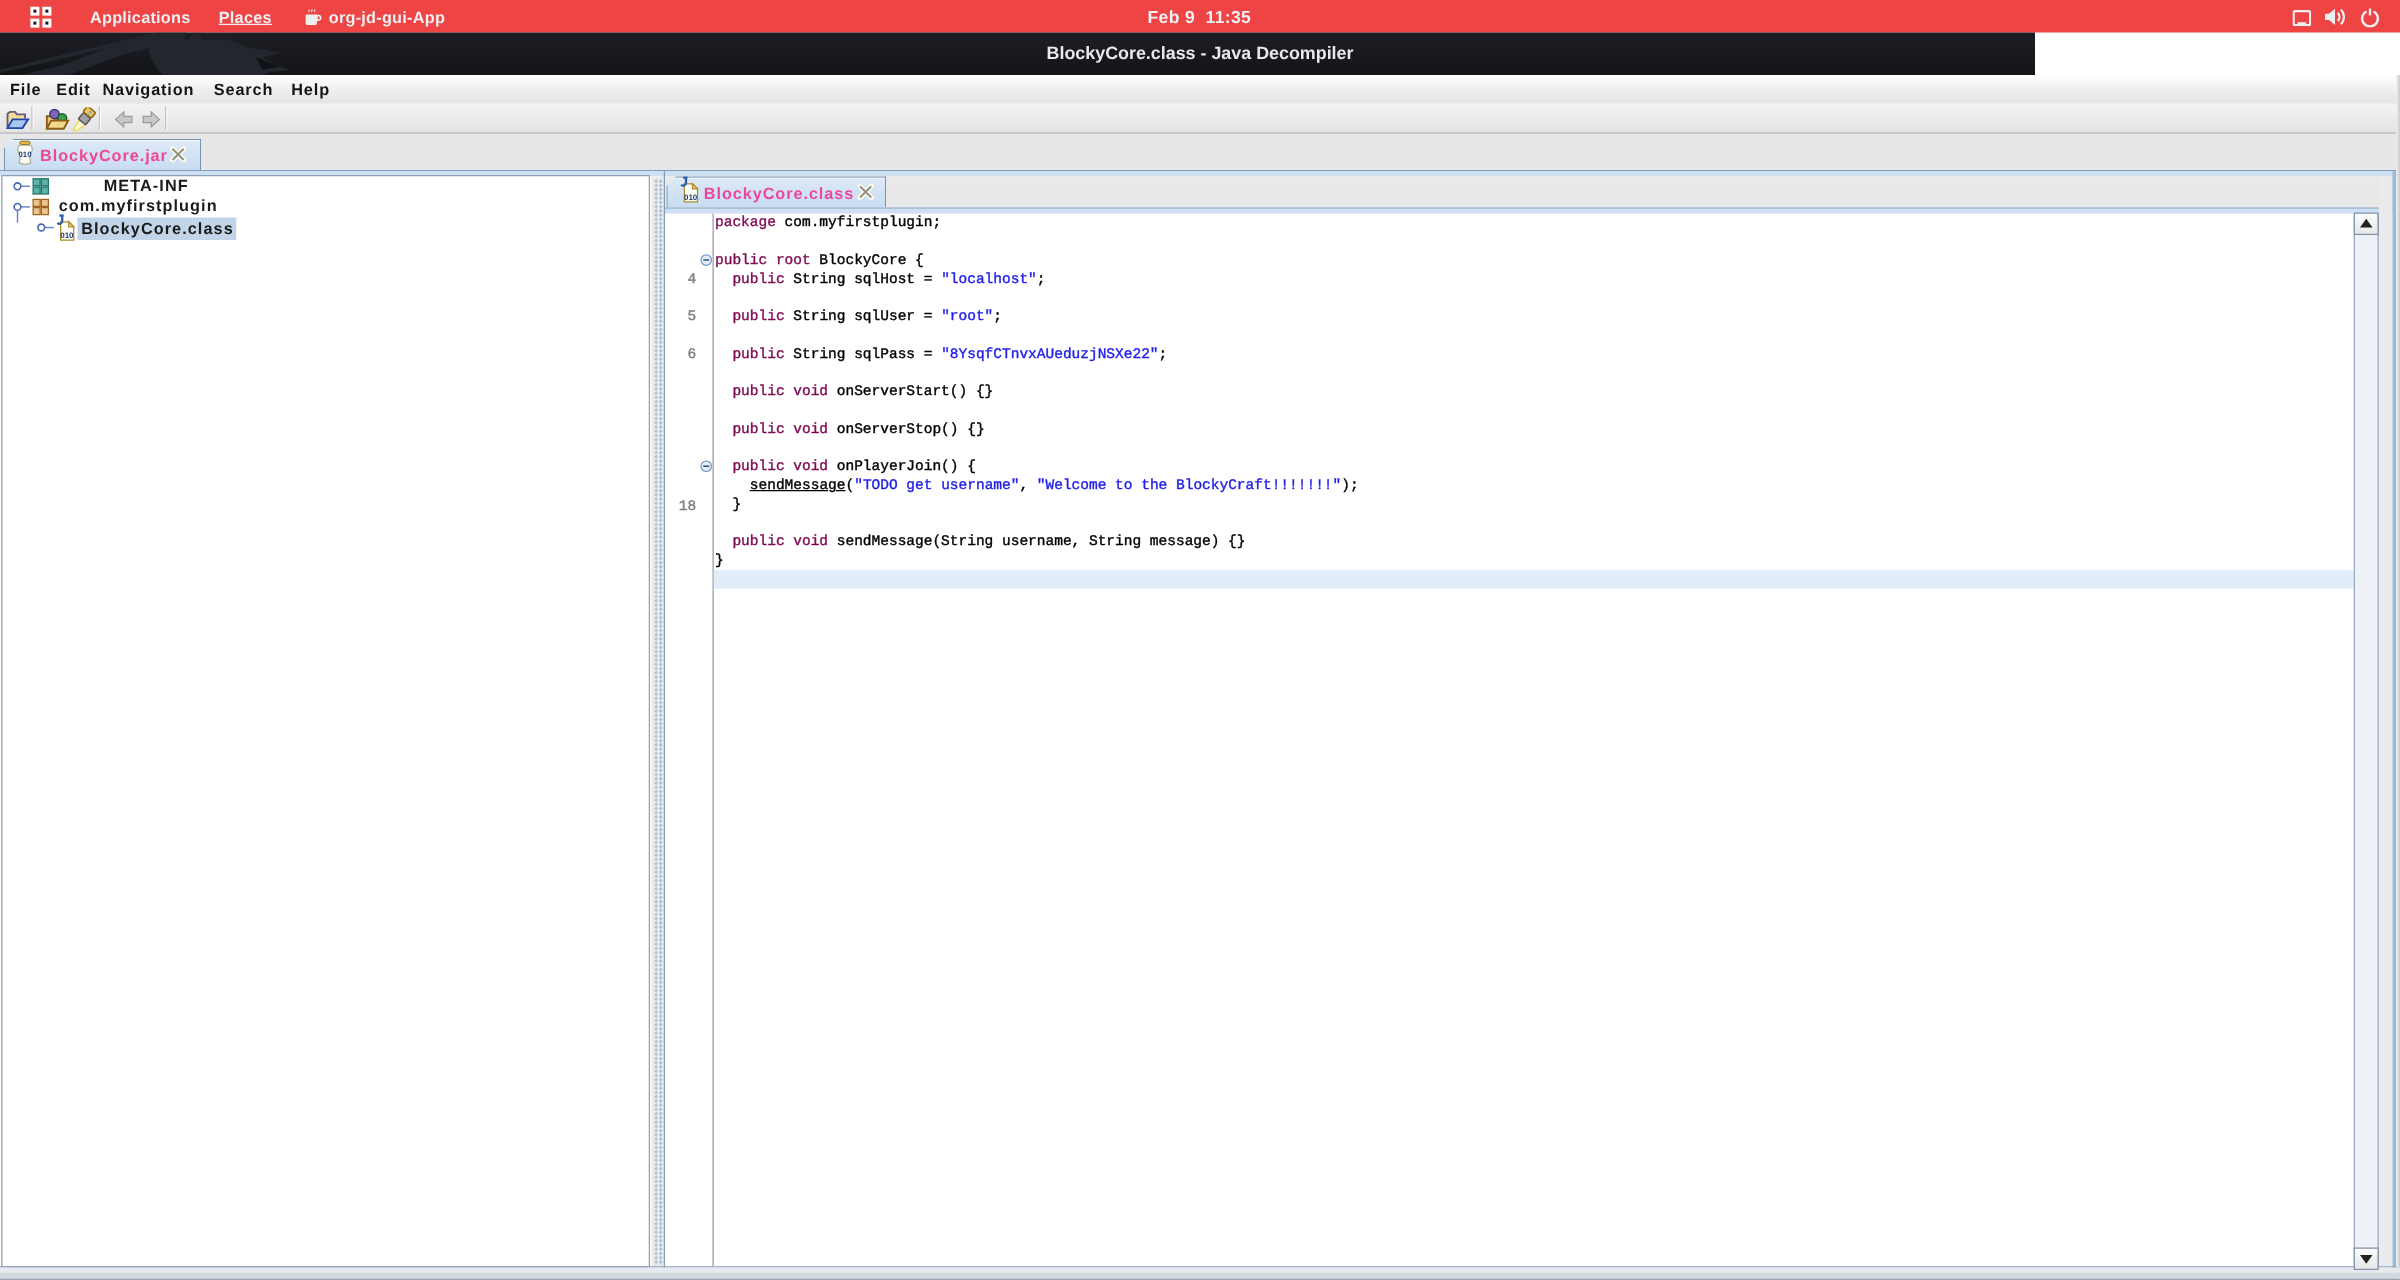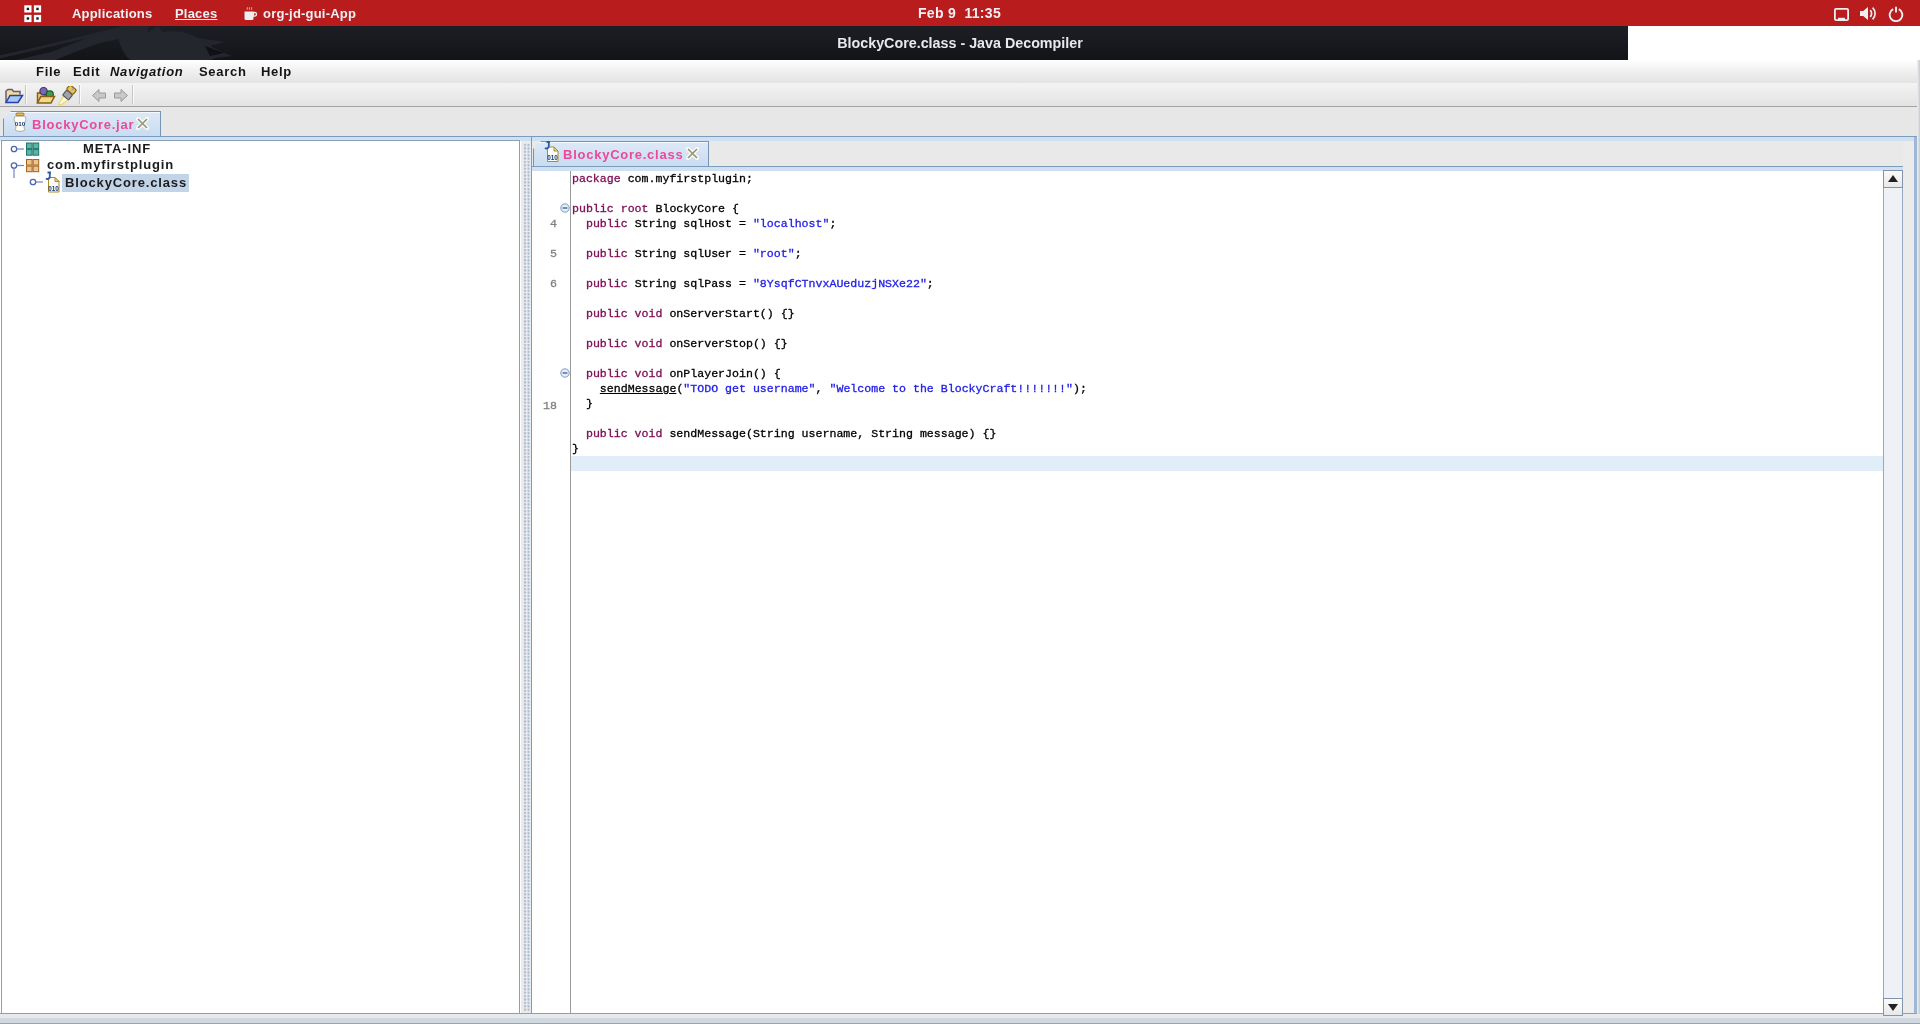--- a/index.html
+++ b/index.html
@@ -1,27 +1,27 @@
 <!DOCTYPE html>
 <html><head>
 <meta charset="utf-8">
 <style>
 * { margin:0; padding:0; box-sizing:border-box; }
 html,body { width:1920px; height:1024px; overflow:hidden; font-family:"Liberation Sans",sans-serif; background:#fff; }
 .abs { position:absolute; }
 
-#toppanel { left:0; top:0; width:1920px; height:26px; background:#b91c1c; }
+#toppanel { left:0; top:0; width:1920px; height:26px; background:#ef4444; }
 #toppanel .txt { position:absolute; top:0; height:26px; line-height:27px; color:#eef0f3; font-size:13px; font-weight:bold; letter-spacing:.2px; }
 
 #titlebar { left:0; top:26px; width:1628px; height:34px; background:linear-gradient(#1d1f25,#131418); overflow:hidden;text-decoration:underline; }
 #title { position:absolute; left:0; top:0; width:1920px; height:34px; line-height:35px; text-align:center; color:#e7e9ec; font-size:14.3px; font-weight:bold; letter-spacing:0; }
 .winbtn { position:absolute; top:35px; width:18px; height:18px; border-radius:50%; }
 
 #menubar { left:0; top:60px; width:1920px; height:23px; background:linear-gradient(#ffffff 0,#f1f1f1 45%,#e3e3e3 100%); }
-#menubar span { position:absolute; top:0; height:23px; line-height:24px; font-size:13px; font-weight:bold; color:#141414; letter-spacing:.7px;margin-left:28px; }
+#menubar span { position:absolute; top:0; height:23px; line-height:24px; font-size:13px; font-weight:bold; color:#141414; letter-spacing:.7px; }
 
 #toolbar { left:0; top:83px; width:1920px; height:24px; background:linear-gradient(#f3f3f3,#e3e3e3); border-bottom:1px solid #a3a3a3; }
 .tsep { position:absolute; top:2px; height:19px; width:2px; border-left:1px solid #c6c6c6; border-right:1px solid #fafafa; }
 
 #tabbar1 { left:0; top:107px; width:1920px; height:29px; background:#e7e7e7; }
 .tab { position:absolute; background:linear-gradient(#dde9f7,#c9dcf1); border:1px solid #7494b4; border-bottom:none; clip-path:polygon(0 8px, 8px 0, 100% 0, 100% 100%, 0 100%); box-shadow:inset 0 1px 0 #f4f9fe; }
 .tabtxt { position:absolute; font-size:13px; font-weight:bold; color:#ec4899; letter-spacing:.75px; }
 #strip1a { left:0; top:136px; width:1920px; height:1px; background:#7d9cbc; }
 #strip1b { left:0; top:137px; width:1920px; height:4px; background:#cfe0f2; }
 
@@ -109,21 +109,21 @@
   <div class="winbtn" style="left:1872px;top:9px;background:#40444c;border:1px solid #17181c;"></div>
   <div class="winbtn" style="left:1896px;top:9px;background:#2f85ea;border:1px solid #1a6fd4;">
     <svg width="16" height="16" viewBox="0 0 16 16" style="position:absolute;left:0;top:0;">
       <path d="M4.6 4.6 L11.4 11.4 M11.4 4.6 L4.6 11.4" stroke="#10131a" stroke-width="2.6" stroke-linecap="round"></path>
     </svg>
   </div>
 </div>
 <div class="abs" id="menubar">
   <span style="left:8px;">File</span>
   <span style="left:45px;">Edit</span>
-  <span style="left:82px;font-style:italic;">Navigation</span>
+  <span style="left:82px;">Navigation</span>
   <span style="left:171px;">Search</span>
   <span style="left:233px;">Help</span>
 </div>
 <div class="abs" id="toolbar">
   <div class="tsep" style="left:25px;"></div>
   <div class="tsep" style="left:79px;"></div>
   <div class="tsep" style="left:132px;"></div>
   <svg class="abs" style="left:4px;top:3px;" width="20" height="20" viewBox="0 0 20 20">
     <path d="M2 16 L2 5 L4 3.5 L8 3.5 L9.5 5.5 L16 5.5 L16 8.5" fill="#f2dc9a" stroke="#6b5a78" stroke-width="1.5"></path>
     <path d="M2 16.5 L6 9.5 L18.5 9.5 L14 16.5 Z" fill="#a6c8f0" stroke="#2244a8" stroke-width="1.5"></path>

